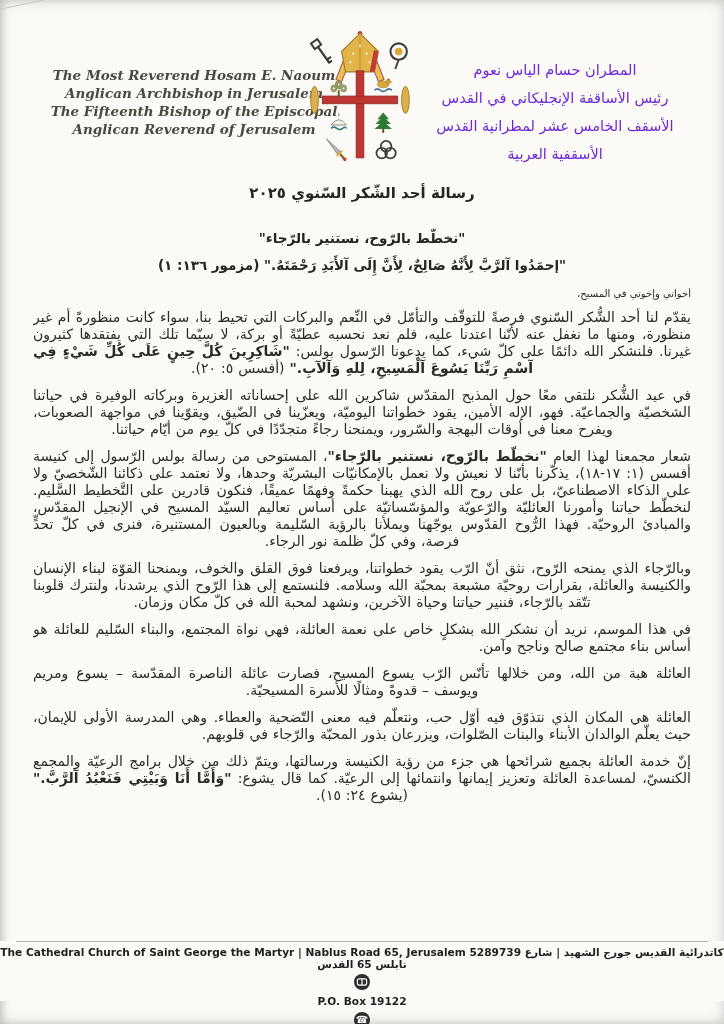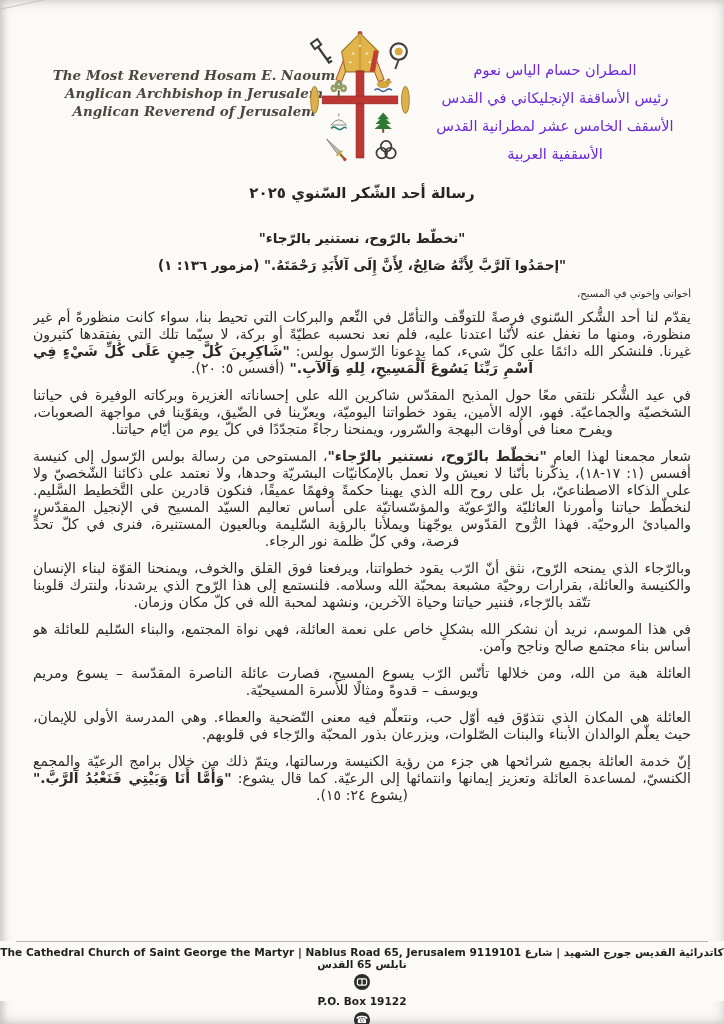--- a/index.html
+++ b/index.html
@@ -87,20 +87,21 @@
 </style>
 </head>
 <body>
 
 <div class="page">
   <div class="scan-crease"></div>
 
   <div class="lh-en">
     <div>The Most Reverend Hosam E. Naoum</div>
     <div>Anglican Archbishop in Jerusalem</div>
+    <div>The Fifteenth Bishop of the Episcopal</div>
     <div>Anglican Reverend of Jerusalem</div>
   </div>
 
   <svg class="crest" viewBox="0 0 120 142" aria-hidden="true">
 
     <path d="M44 30 L35 53 L41 55 L49 35 Z" fill="#e6c05a" stroke="#b04038" stroke-width="1"></path>
     <path d="M76 30 L85 53 L79 55 L71 35 Z" fill="#e6c05a" stroke="#b04038" stroke-width="1"></path>
 
     <g>
       <circle cx="60" cy="5" r="2.4" fill="#c23b34"></circle>
@@ -202,21 +203,21 @@
         <p><span>في هذا الموسم، نريد أن نشكر الله بشكلٍ خاص على نعمة العائلة، فهي نواة المجتمع، والبناء السّليم للعائلة هو أساس بناء مجتمع صالح وناجح وآمن.</span></p>
         <p><span>العائلة هبة من الله، ومن خلالها تأنّس الرّب يسوع المسيح، فصارت عائلة الناصرة المقدّسة – يسوع ومريم ويوسف – قدوةً ومثالًا للأسرة المسيحيّة.</span></p>
         <p><span>العائلة هي المكان الذي نتذوّق فيه أوّل حب، ونتعلّم فيه معنى التّضحية والعطاء. وهي المدرسة الأولى للإيمان، حيث يعلّم الوالدان الأبناء والبنات الصّلوات، ويزرعان بذور المحبّة والرّجاء في قلوبهم.</span></p>
         <p><span>إنّ خدمة العائلة بجميع شرائحها هي جزء من رؤية الكنيسة ورسالتها، ويتمّ ذلك من خلال برامج الرعيّة والمجمع الكنسيّ، لمساعدة العائلة وتعزيز إيمانها وانتمائها إلى الرعيّة. كما قال يشوع: </span><span class="b">"وَأَمَّا أَنَا وَبَيْتِي فَنَعْبُدُ آلرَّبَّ."</span><span> (يشوع ٢٤: ١٥).</span></p>
       </div>
   </div>
 
   <div class="footer">
     <div class="footer-divider"></div>
     <div class="f-line1">
-      <span>The Cathedral Church of Saint George the Martyr | Nablus Road 65, Jerusalem 9119101</span>
+      <span>The Cathedral Church of Saint George the Martyr | Nablus Road 65, Jerusalem 5289739</span>
       <span dir="rtl">كاتدرائية القديس جورج الشهيد | شارع نابلس 65 القدس</span>
     </div>
     <div class="f-line2">
       <span class="ic ic-dark">
         <svg width="16" height="16" viewBox="0 0 16 16" aria-hidden="true">
           <rect x="3.4" y="4.8" width="9.2" height="6.4" rx="1.6" fill="none" stroke="#fff" stroke-width="1.2"></rect>
           <line x1="8" y1="4.8" x2="8" y2="11.2" stroke="#fff" stroke-width="1.2"></line>
         </svg>
       </span>
       <span>P.O. Box 19122</span>

